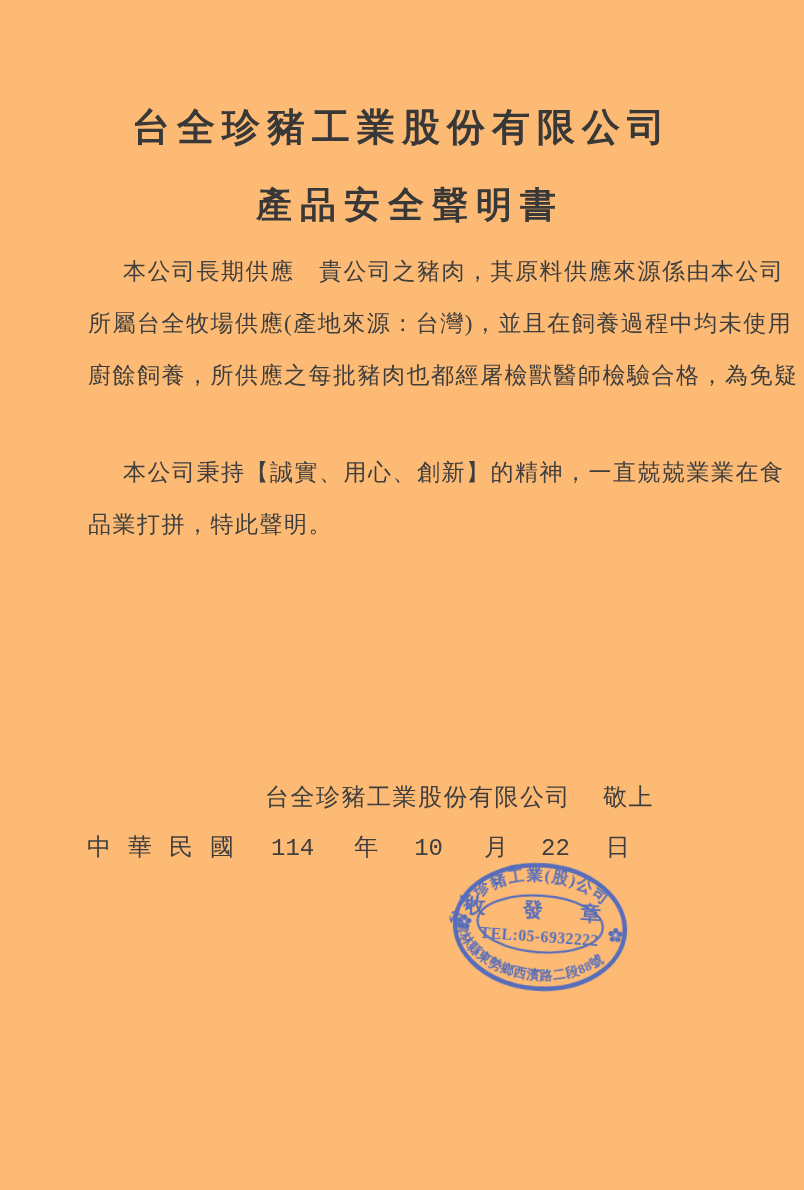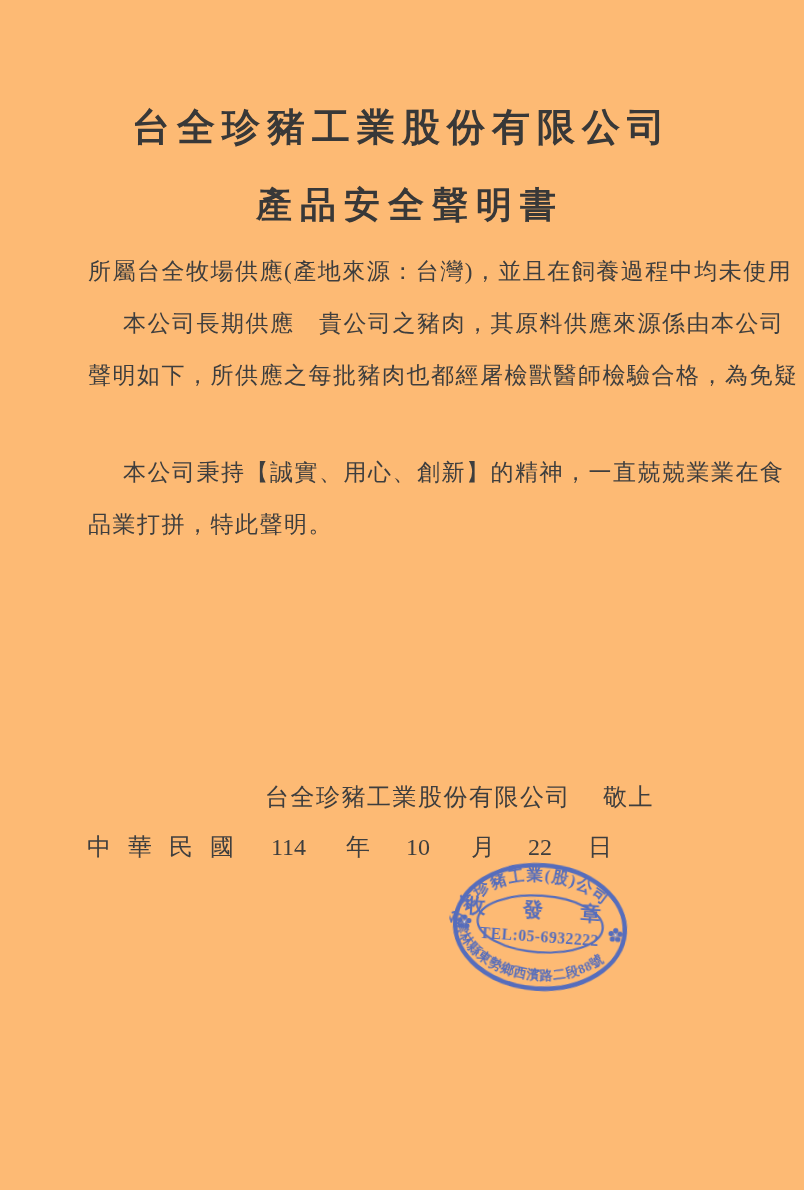--- a/index.html
+++ b/index.html
@@ -62,44 +62,44 @@
     color: #3e3e3e;
     white-space: nowrap;
   }
   .dateline span { display: inline-block; }
   .d-tight { margin-right: 11px; }
   .d-g31 { margin-right: 31px; }
   .d-g34 { margin-right: 34px; }
   .d-g30 { margin-right: 30px; }
   .d-g35 { margin-right: 35px; }
   .d-g27 { margin-right: 27px; }
-  .d-num { font-family: Liberation Serif, serif; }
+  .d-num { font-family: Liberation Mono, monospace; }
   .stamp {
     position: absolute;
     top: 856px; left: 449px;
     width: 182px; height: 142px;
     transform: rotate(4deg);
     color: var(--stamp-color);
     opacity: 0.88;
     filter: blur(0.3px);
   }
   .stamp svg { width: 100%; height: 100%; }
 </style>
 </head>
 <body>
 
 <div class="page">
 
   <div class="title1">台全珍豬工業股份有限公司</div>
   <div class="title2">產品安全聲明書</div>
 
   <div class="bodytext">
+    <div class="line indent-para">本公司長期供應　貴公司之豬肉，其原料供應來源係由本公司</div>
     <div class="line">所屬台全牧場供應(產地來源：台灣)，並且在飼養過程中均未使用</div>
-    <div class="line indent-para">本公司長期供應　貴公司之豬肉，其原料供應來源係由本公司</div>
-    <div class="line">聲明如下，所供應之每批豬肉也都經屠檢獸醫師檢驗合格，為免疑</div>
+    <div class="line">廚餘飼養，所供應之每批豬肉也都經屠檢獸醫師檢驗合格，為免疑</div>
     <div class="pgap"></div>
     <div class="line indent-para">本公司秉持【誠實、用心、創新】的精神，一直兢兢業業在食</div>
     <div class="line">品業打拼，特此聲明。</div>
   </div>
 
   <div class="signature">
     <span>台全珍豬工業股份有限公司</span><span class="closing">敬上</span>
   </div>
 
   <div class="dateline">

